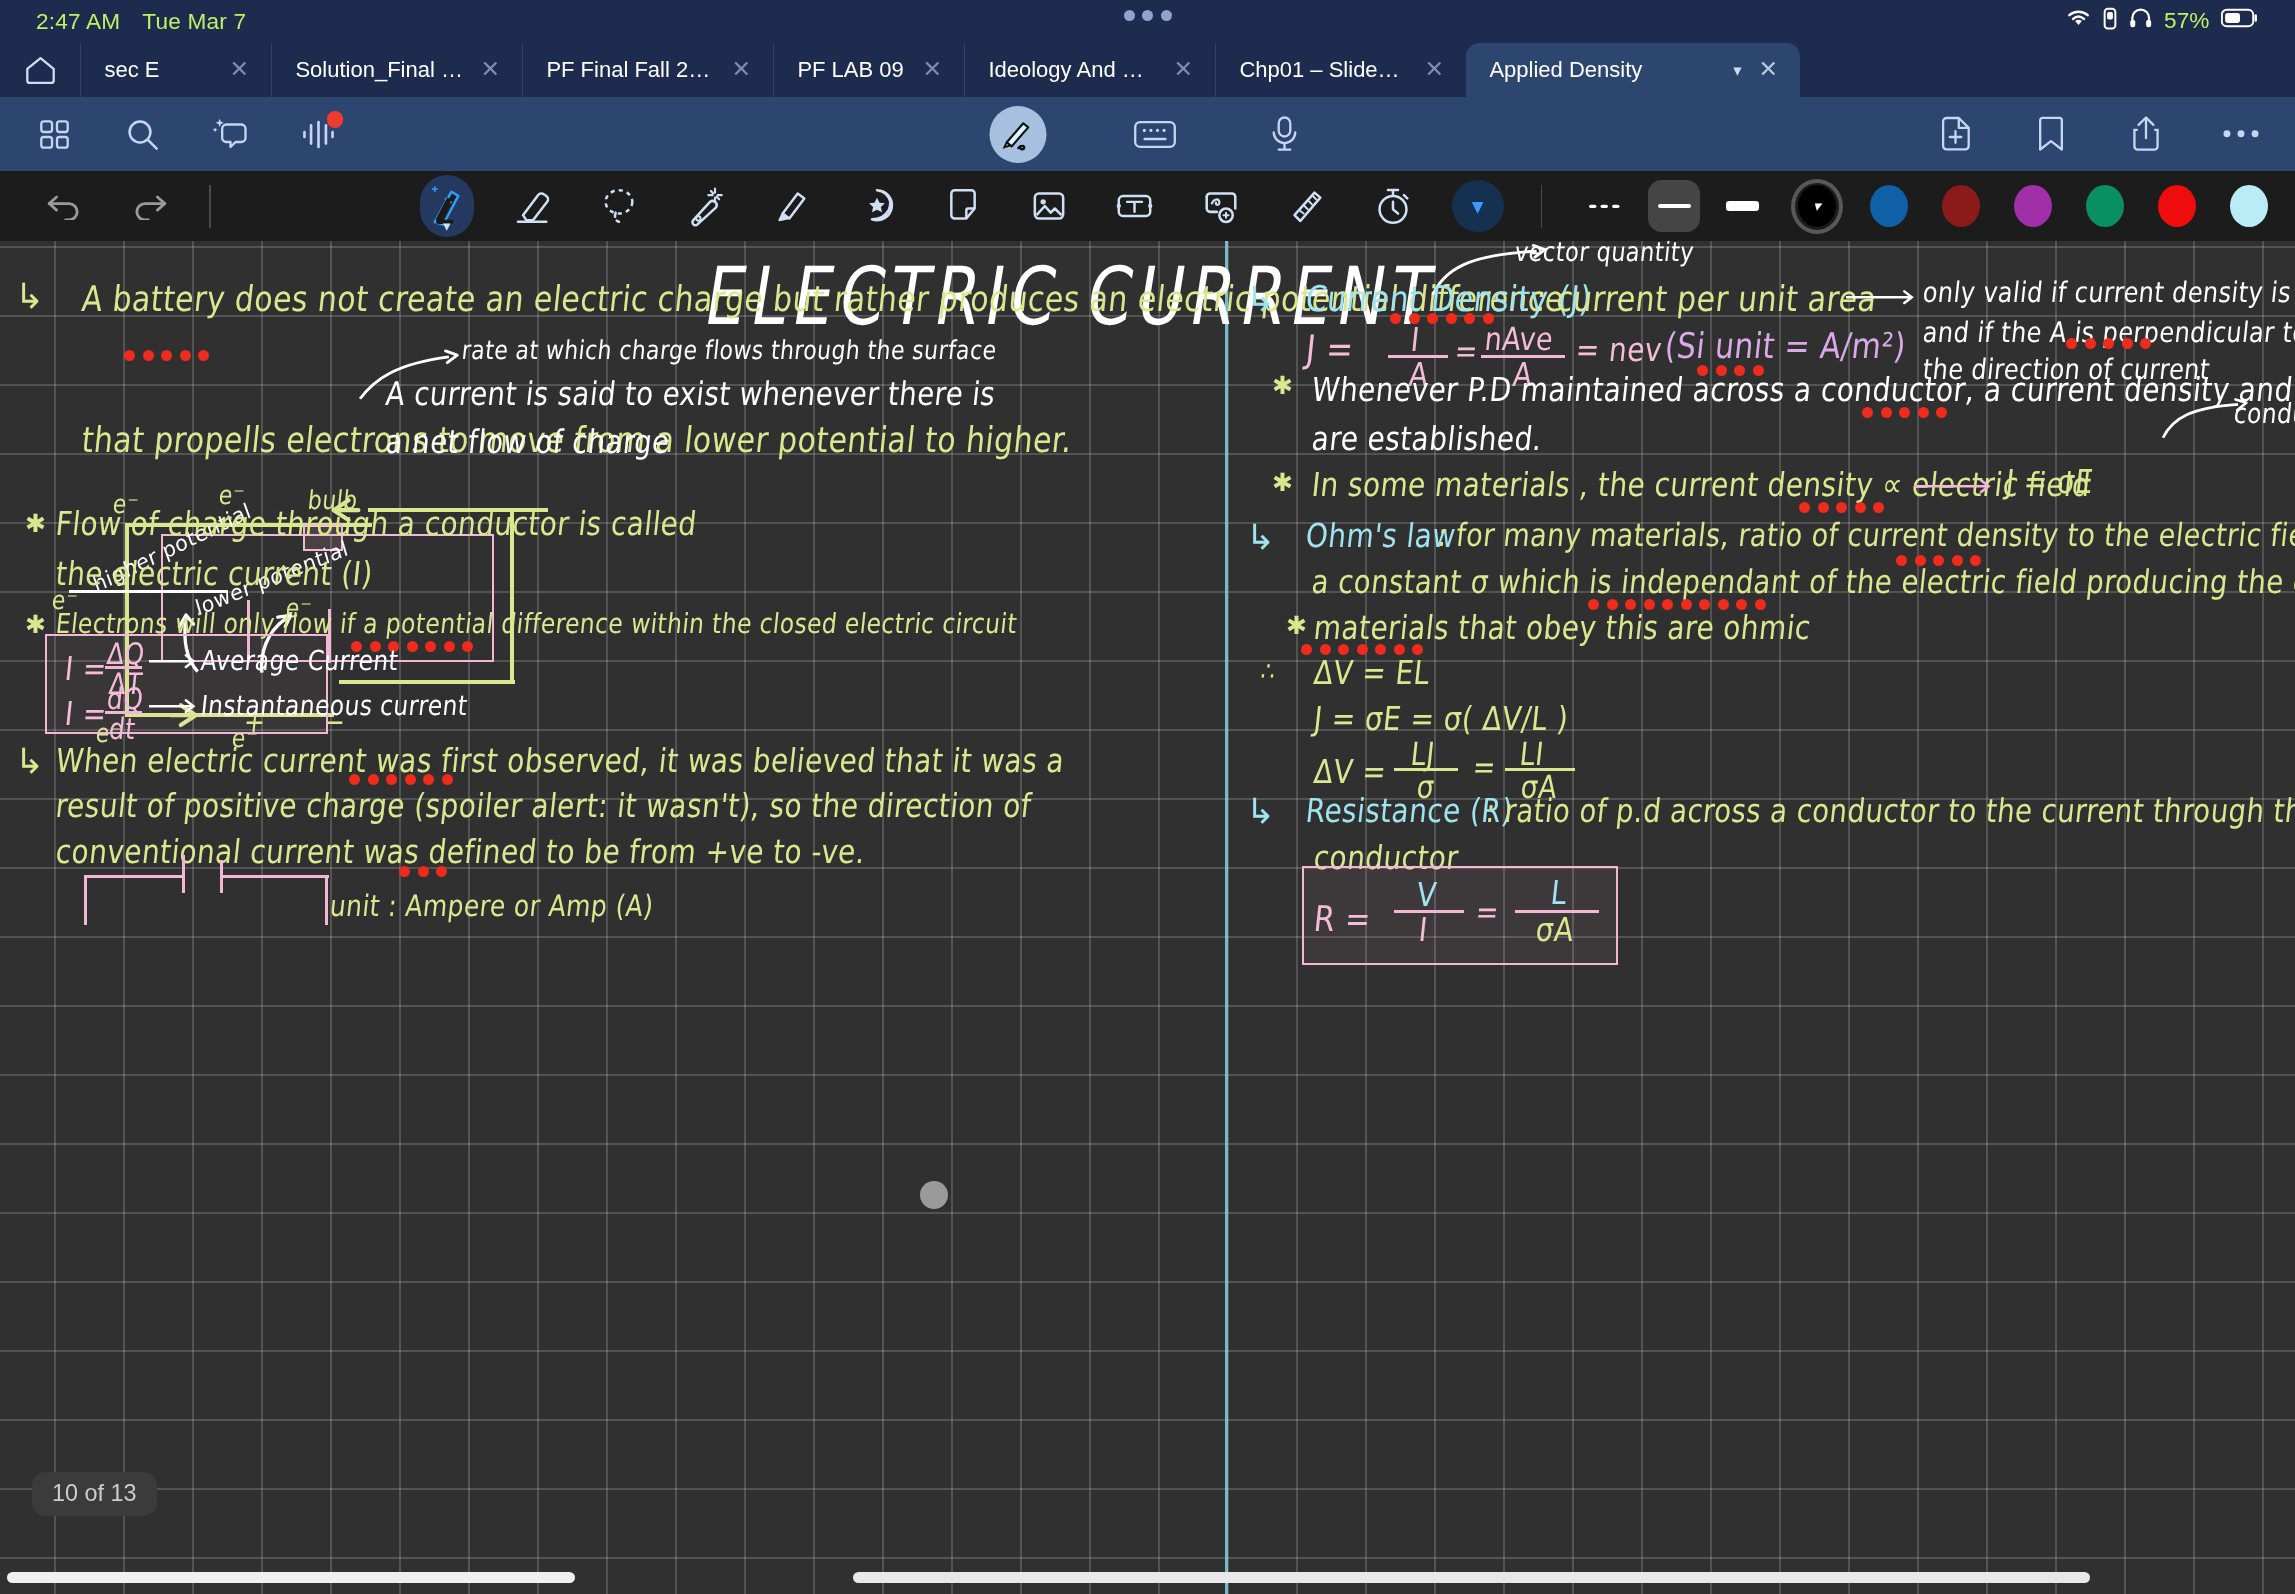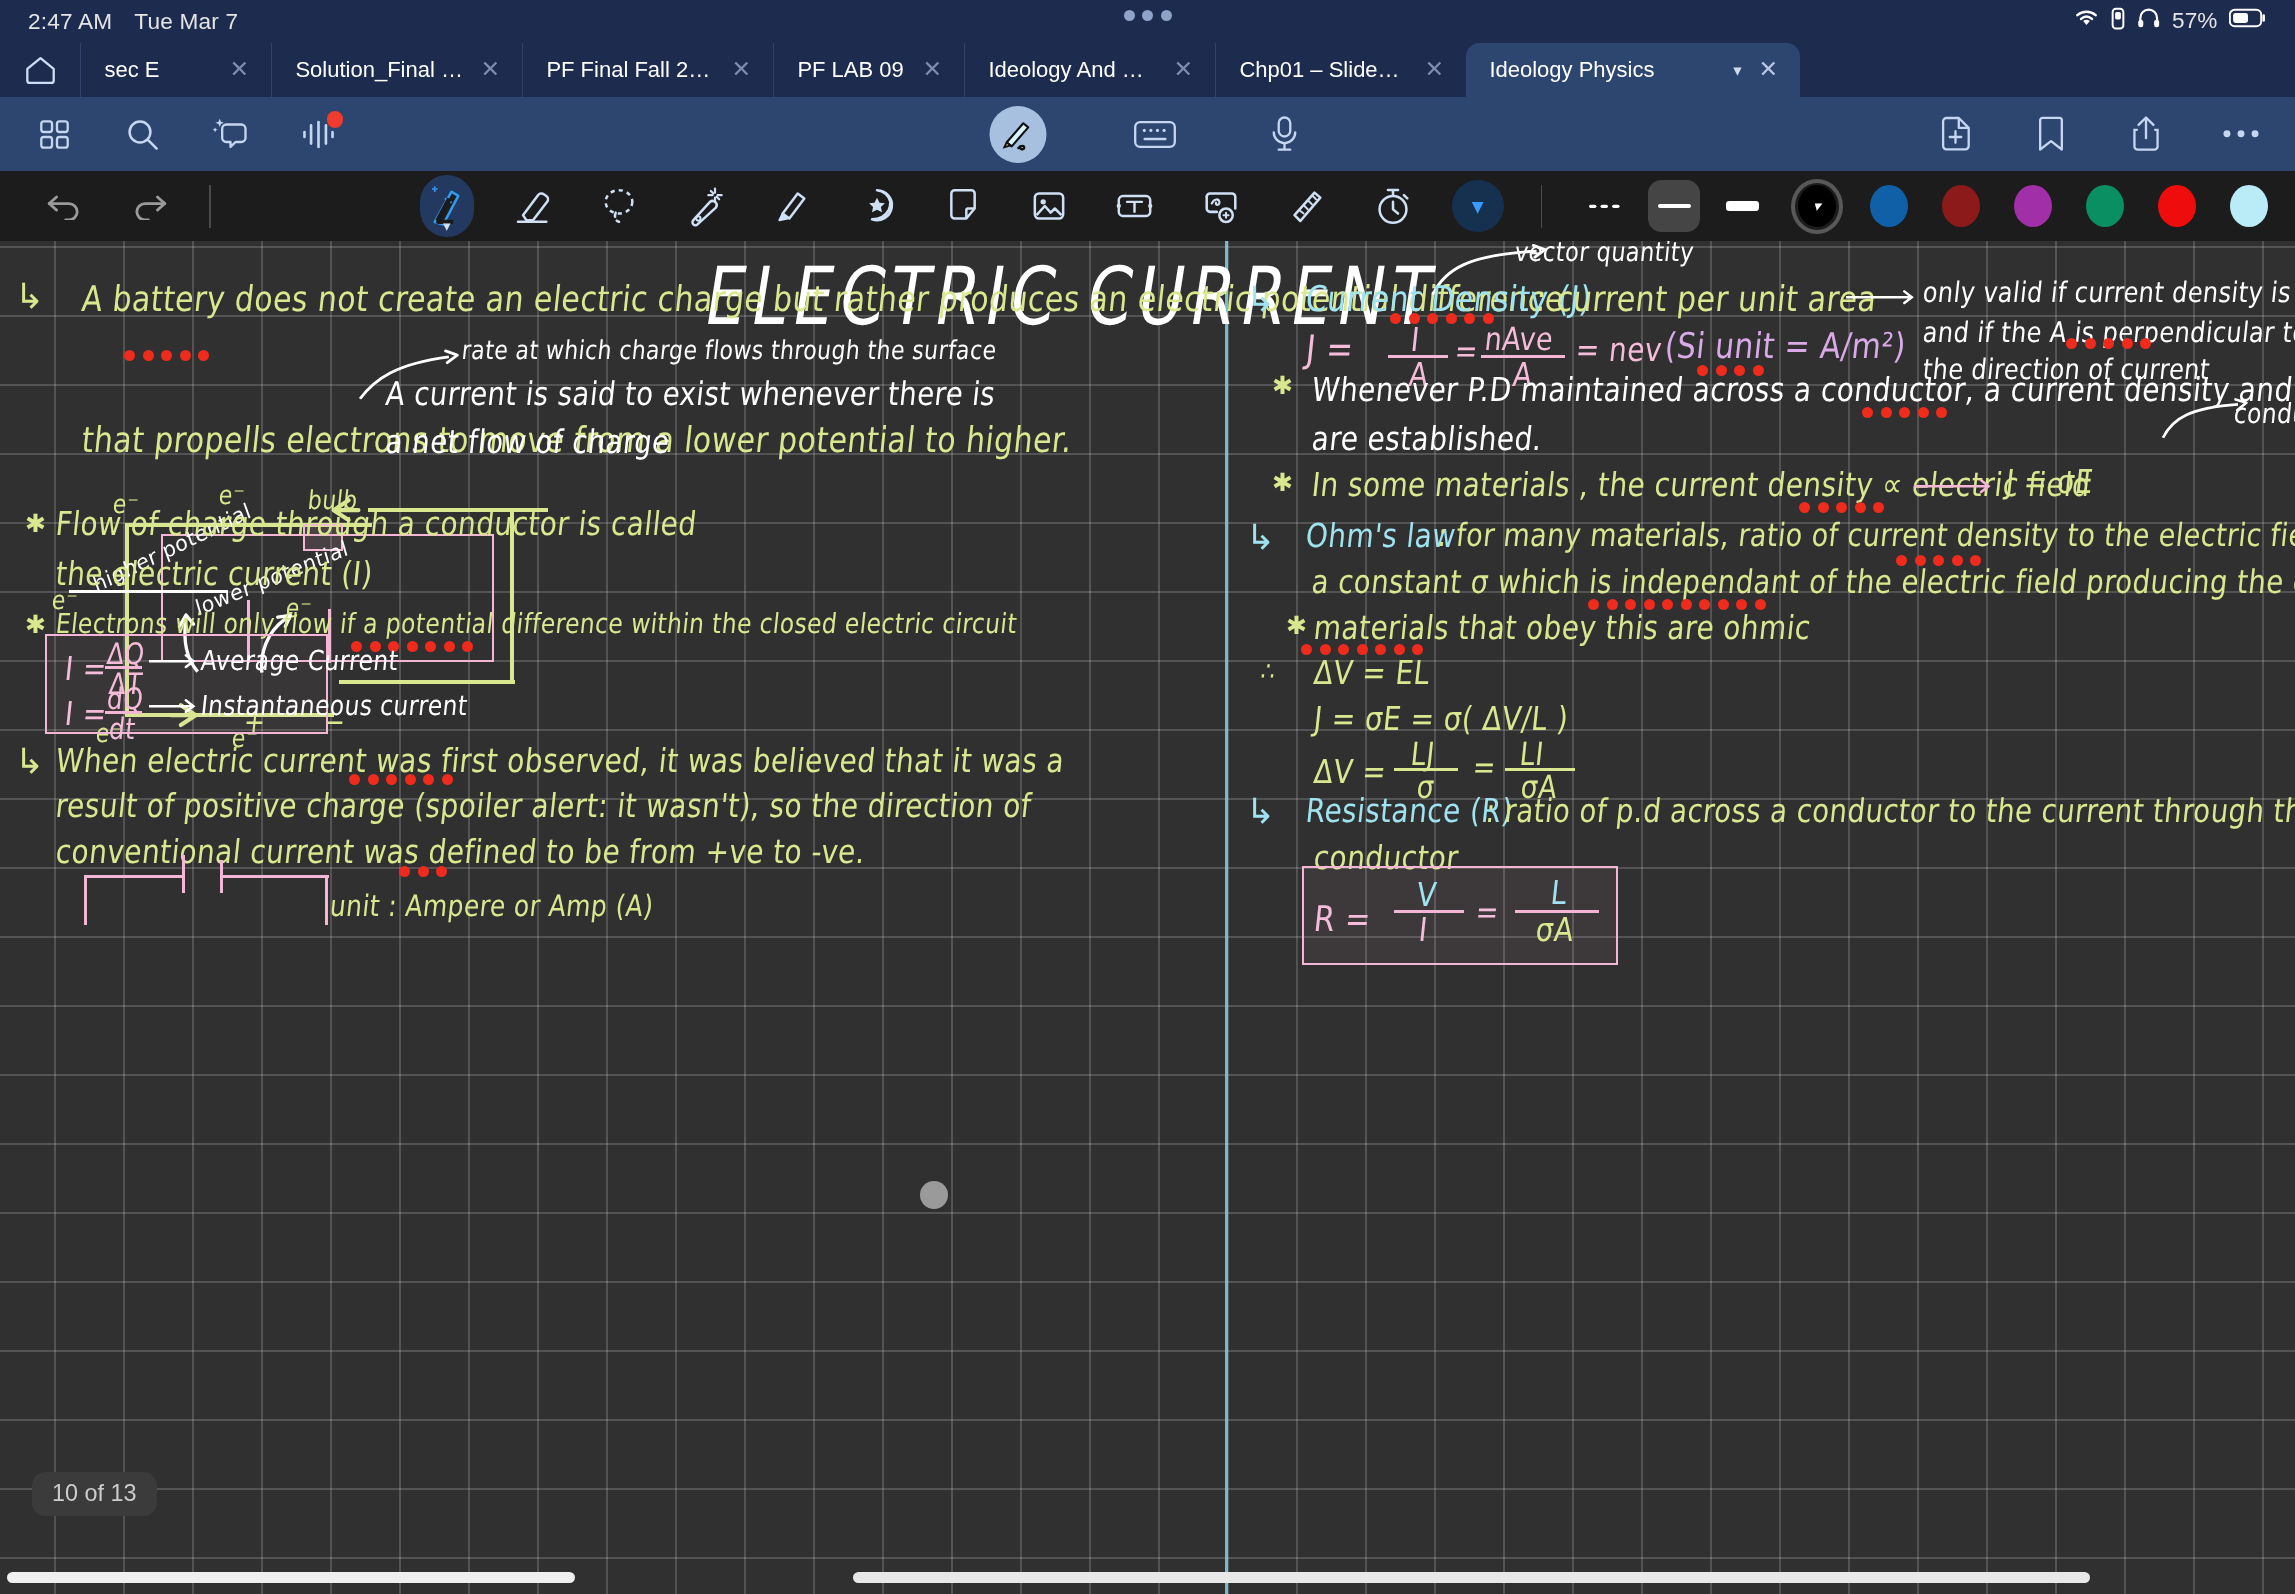--- a/index.html
+++ b/index.html
@@ -7,21 +7,21 @@
     width:2295px; height:1595px;
     background:#1d2b4f;
     font-family:"Liberation Sans", sans-serif;
     overflow:hidden;
   }
 
   
   #status-bar {
     height:43px; background:#1d2b4f;
     display:flex; align-items:center; justify-content:space-between;
-    padding:0 28px; color:#e5e5e5;
+    padding:0 36px; color:#bef264;
   }
   .sb-left { display:flex; align-items:center; gap:22px; font-size:22.6px; letter-spacing:0.2px; }
   .sb-right { display:flex; align-items:center; gap:11.7px; font-size:22.6px; }
   .sb-dots { display:flex; gap:7.5px; }
   .sb-dots i { width:11px; height:11px; border-radius:50%; background:#8fa3c8; display:block; }
   #status-center { position:absolute; left:0; right:0; top:10px; display:flex; justify-content:center; pointer-events:none; }
 
   
   #tab-bar { height:54px; background:#1d2b4f; display:flex; align-items:flex-end; }
   #home-btn { width:80px; height:54px; display:flex; align-items:center; justify-content:center; }
@@ -200,21 +200,21 @@
   </div>
   <div class="tab">
     <span class="tab-label">Ideology And Constit…</span>
     <span class="tab-x">✕</span>
   </div>
   <div class="tab">
     <span class="tab-label">Chp01 – Slides Ms.Ra…</span>
     <span class="tab-x">✕</span>
   </div>
   <div class="tab active">
-    <span class="tab-label">Ideology Physics</span>
+    <span class="tab-label">Applied Density</span>
     <span class="tab-caret">▾</span>
     <span class="tab-x">✕</span>
   </div>
 </div>
 
 <div id="app-toolbar">
   <div id="tb-left">
     <span class="tbicon">
       <svg width="33" height="33" viewBox="0 0 40 40">
           <rect x="4" y="4" width="13" height="13" rx="3" stroke="#c6d6f0" stroke-width="2.8" fill="none"></rect>

